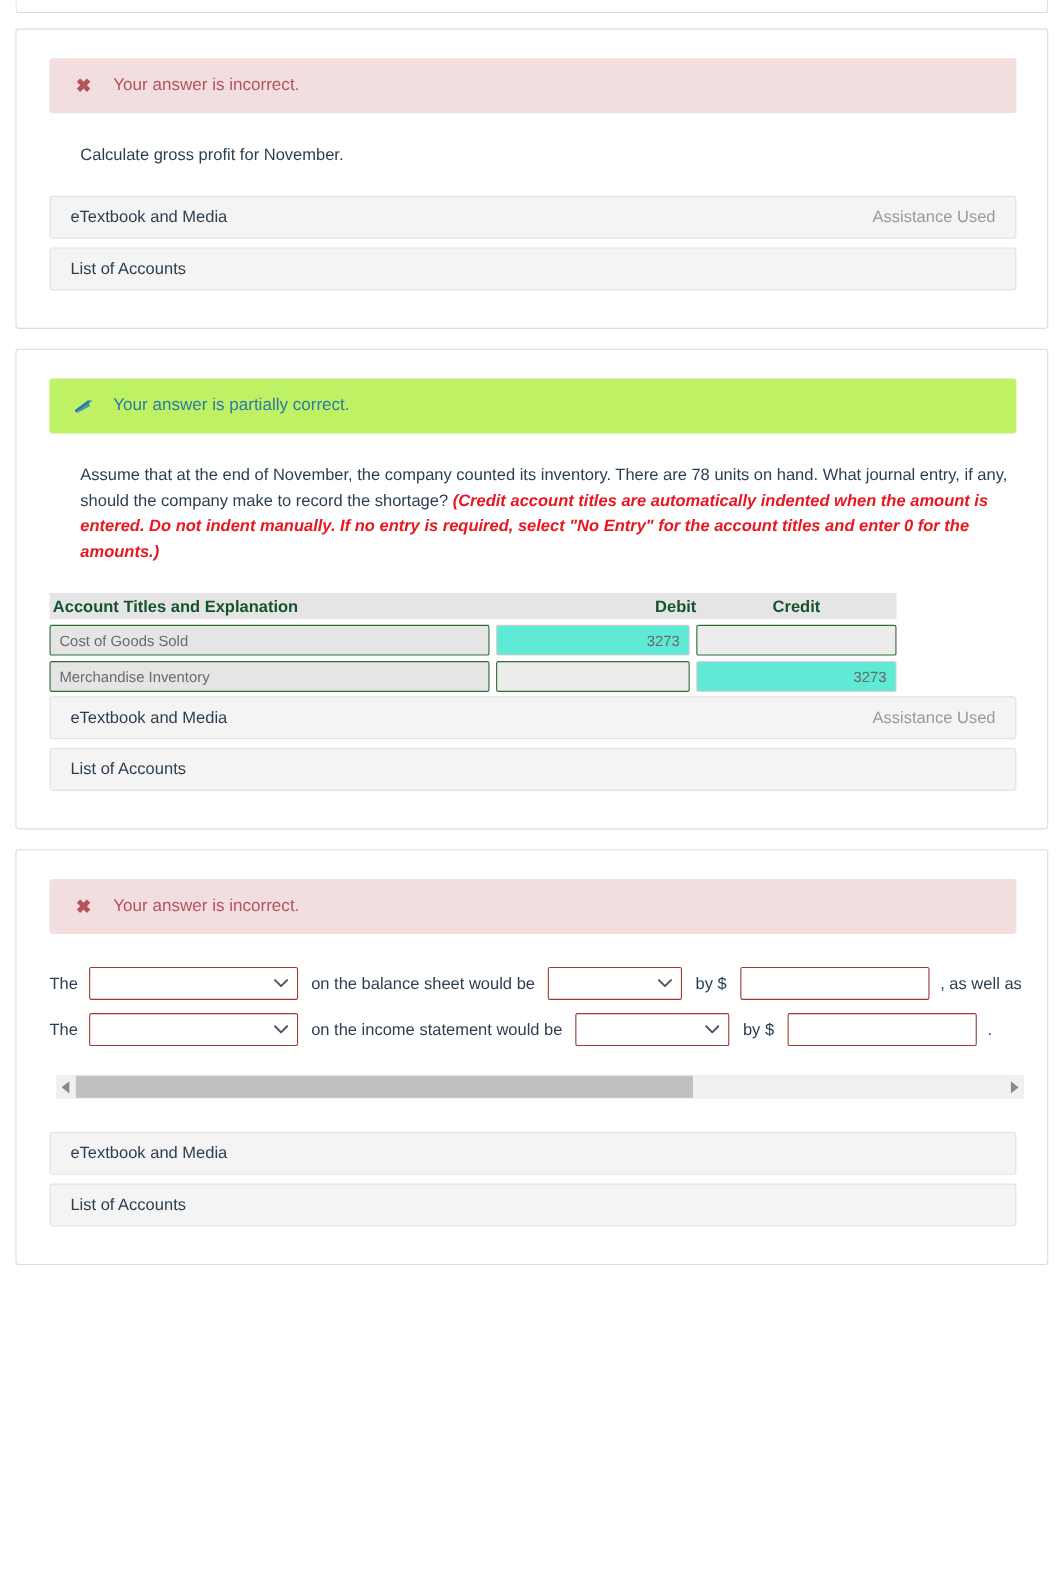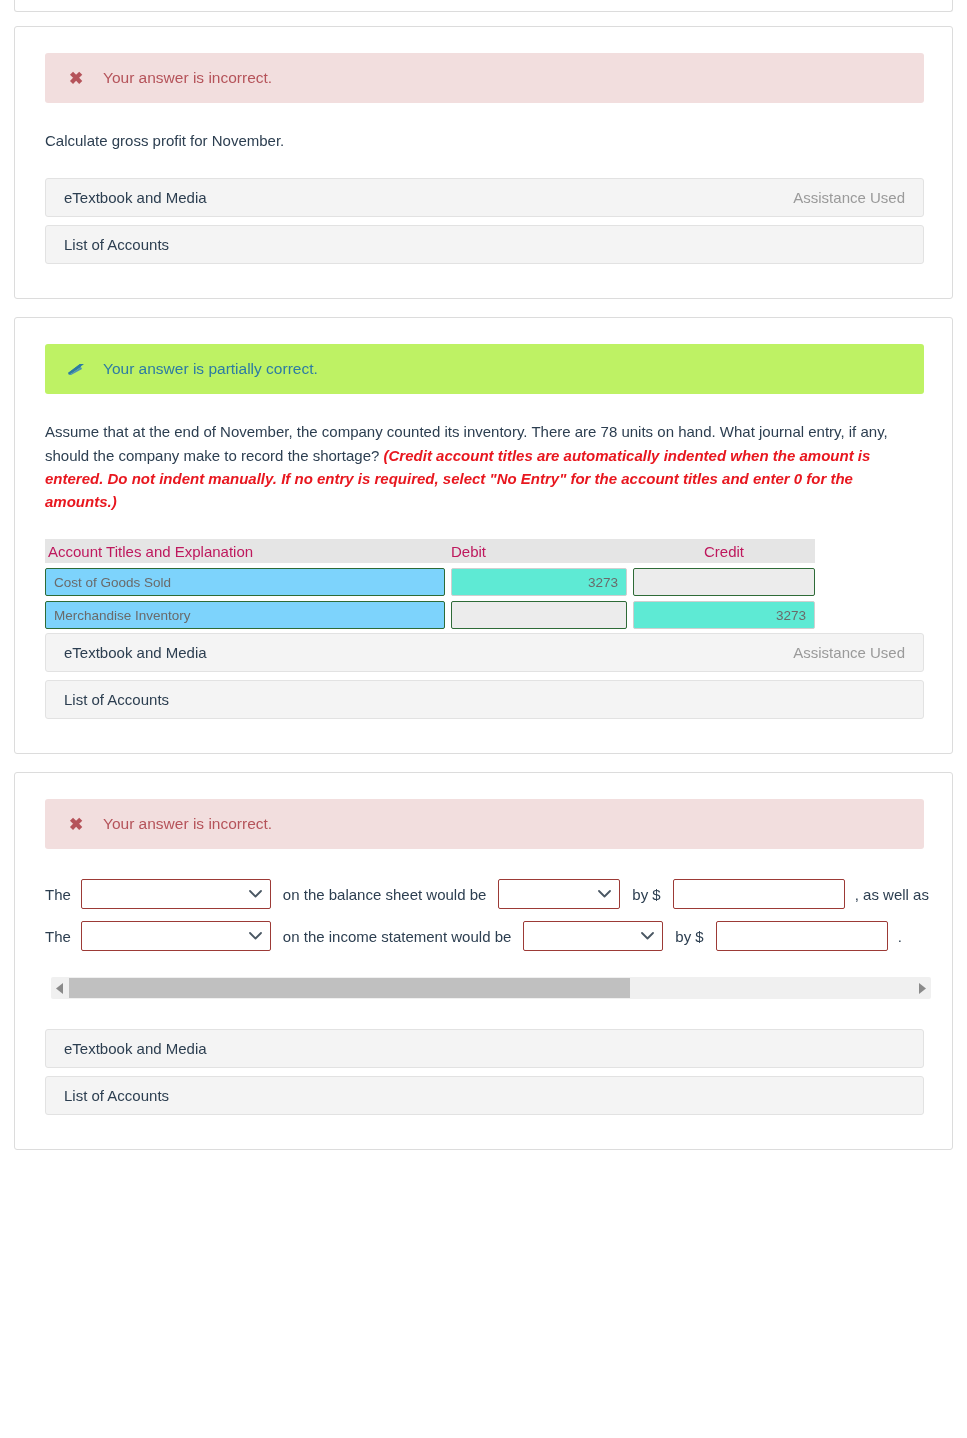--- a/index.html
+++ b/index.html
@@ -62,20 +62,21 @@
     color: #b5535a;
   }
   .eraser { display:block; }
 
   
   .prompt {
     font-size: 15px;
     line-height: 1.55;
     color: #2c3e50;
     margin-bottom: 26px;
+    margin-left: 28px;
   }
   .prompt .emph {
     color: #e8171f;
     font-weight: bold;
     font-style: italic;
   }
 
   
   .gp-row {
     display: flex;
@@ -112,47 +113,47 @@
     font-size: 15px;
     color: #2c3e50;
   }
   .acc-row .assist { color: #9a9a9a; font-size: 15px; }
 
   
   .jtable { width: 770px; margin-bottom: 4px; }
   .jhead {
     display: flex;
     background: #e5e5e5;
-    font-weight: normal;
+    font-weight: bold;
     font-size: 15px;
-    color: #be185d;
+    color: #14532d;
     height: 24px;
     align-items: center;
   }
   .jhead .c-title { width: 406px; padding-left: 3px; }
-  .jhead .c-debit { width: 182px; text-align: left; }
+  .jhead .c-debit { width: 182px; text-align: right; }
   .jhead .c-credit { width: 182px; text-align: center; }
   .jrow { display: flex; align-items: center; margin-top: 5px; }
   .jrow .c-title { width: 406px; padding-right: 6px; }
   .jrow .c-debit { width: 182px; padding-right: 6px; }
   .jrow .c-credit { width: 182px; }
 
   .fld {
     height: 28px;
     width: 100%;
     border-radius: 2px;
     font-family: "Liberation Sans", sans-serif;
     font-size: 13.5px;
     color: #6a6a6a;
     padding: 0 8px;
     outline: none;
   }
   .fld.acct {
     border: 1px solid #2e6b37;
-    background: #7dd3fc;
+    background: #e5e5e5;
     text-align: left;
   }
   .fld.acct.indent { }
   .fld.amt-filled {
     border: 1px solid #cfcfcf;
     background: #5eead4;
     text-align: right;
     padding-left: 27px;
   }
   .fld.amt-empty {

